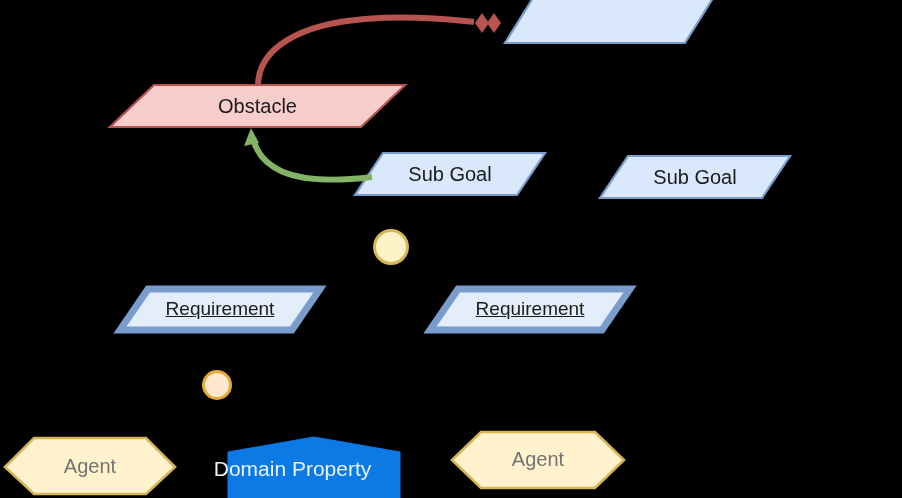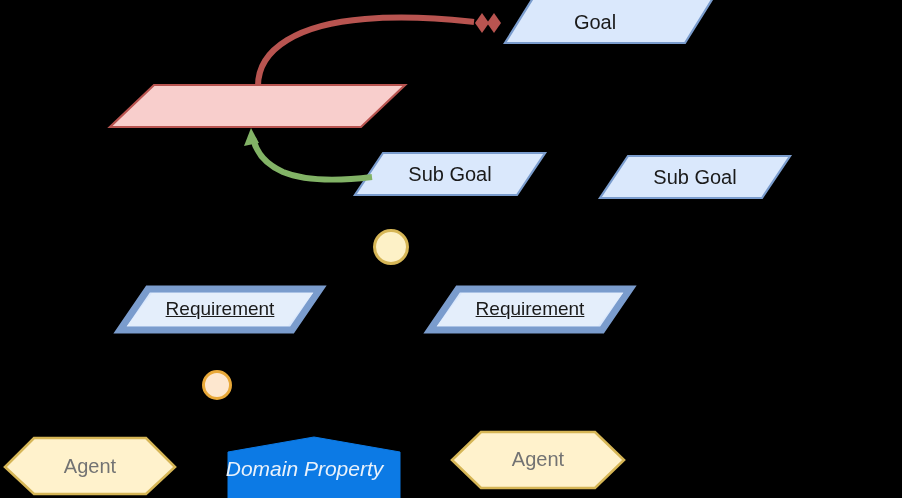--- a/index.html
+++ b/index.html
@@ -108,30 +108,30 @@
       <polygon points="501,23 494,13 487,23 494,33" fill="#b85450"></polygon>
     </g>
 
     <g>
       <path d="M 372,177 C 330,182 300,179 283,172 C 265,164 256,152 253,138" fill="none" stroke="#82b366" stroke-width="6" stroke-linecap="butt"></path>
       <polygon points="251,128 244,146 259,143" fill="#82b366"></polygon>
     </g>
 
   </svg>
 
-  <div class="node-label lbl-goal" style="left:505px; top:0px; width:180px; height:45px;">Goal</div>
 
+  <div class="node-label lbl-obstacle" style="left:110px; top:84px; width:295px; height:44px;">Obstacle</div>
 
   <div class="node-label lbl-goal" style="left:355px; top:152px; width:190px; height:44px;">Sub Goal</div>
 
   <div class="node-label lbl-goal" style="left:600px; top:155px; width:190px; height:44px;">Sub Goal</div>
 
   <div class="node-label lbl-req" style="left:120px; top:288px; width:200px; height:42px;">Requirement</div>
 
   <div class="node-label lbl-req" style="left:430px; top:288px; width:200px; height:42px;">Requirement</div>
 
   <div class="node-label lbl-agent" style="left:5px; top:437px; width:170px; height:58px;">Agent</div>
 
   <div class="node-label lbl-agent" style="left:452px; top:430px; width:172px; height:58px;">Agent</div>
 
-  <div class="node-label lbl-domain" style="left:228px; top:443px; width:153px; height:52px;font-style:italic;">Domain Property</div>
+  <div class="node-label lbl-domain" style="left:216px; top:443px; width:153px; height:52px;">Domain Property</div>
 
 </div>
 
 </body></html>

